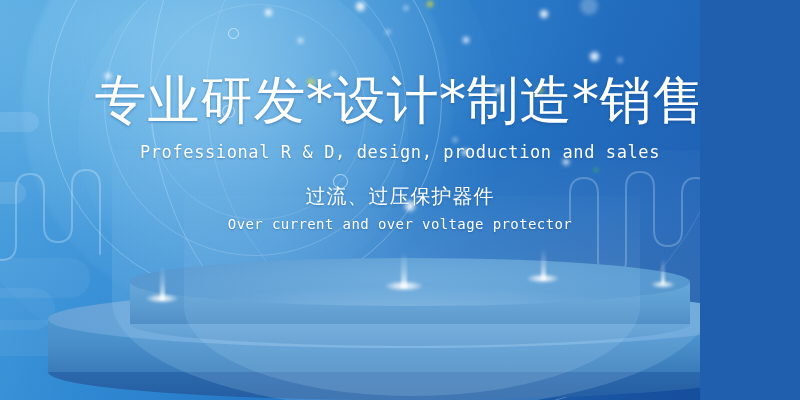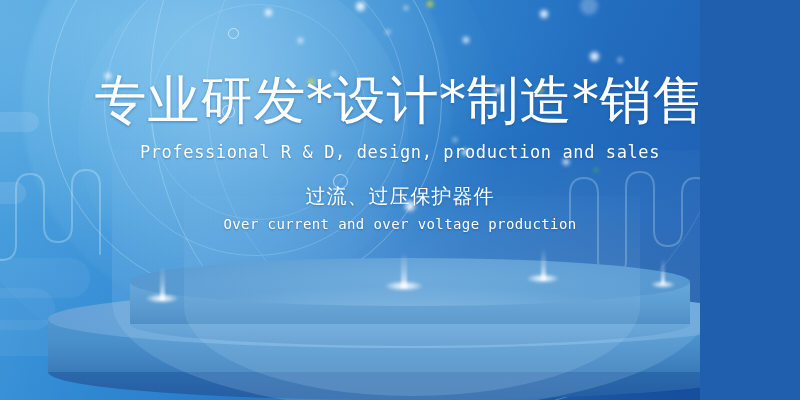--- a/index.html
+++ b/index.html
@@ -329,16 +329,16 @@
       <div class="dot soft" style="left: 580px; top: -3px; width: 18px; height: 18px; background: rgba(255, 255, 255, 0.3);"></div>
       <div class="dot ring-dot" style="left: 228px; top: 28px; width: 9px; height: 9px;"></div>
       <div class="dot ring-dot" style="left: 333px; top: 174px; width: 13px; height: 13px;"></div>
       <div class="dot ring-dot" style="left: 222px; top: 105px; width: 11px; height: 11px;"></div>
     </div>
 
   <div class="copy">
     <div class="title-cn">专业研发*设计*制造*销售</div>
     <div class="title-en">Professional R &amp; D, design, production and sales</div>
     <div class="sub-cn">过流、过压保护器件</div>
-    <div class="sub-en">Over current and over voltage production</div>
+    <div class="sub-en">Over current and over voltage protector</div>
   </div>
 
 </div>
 
 </body></html>

